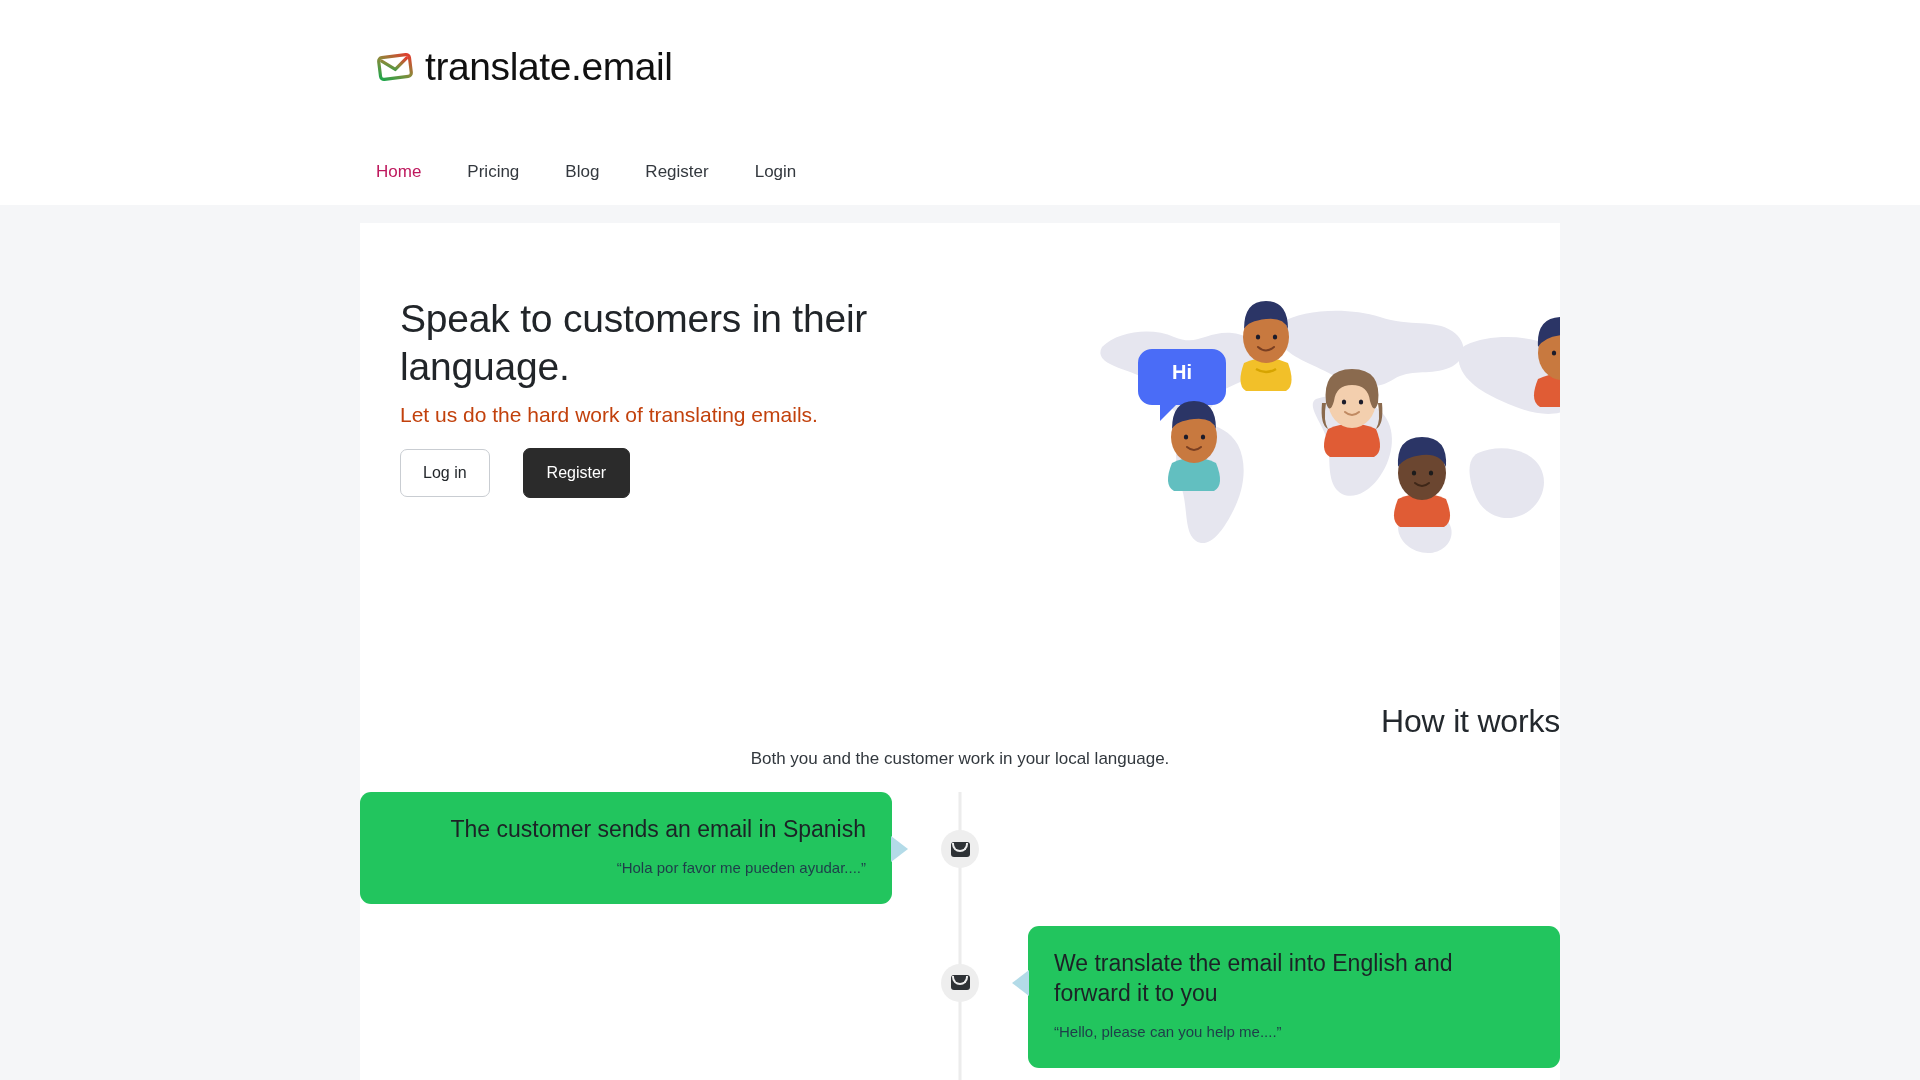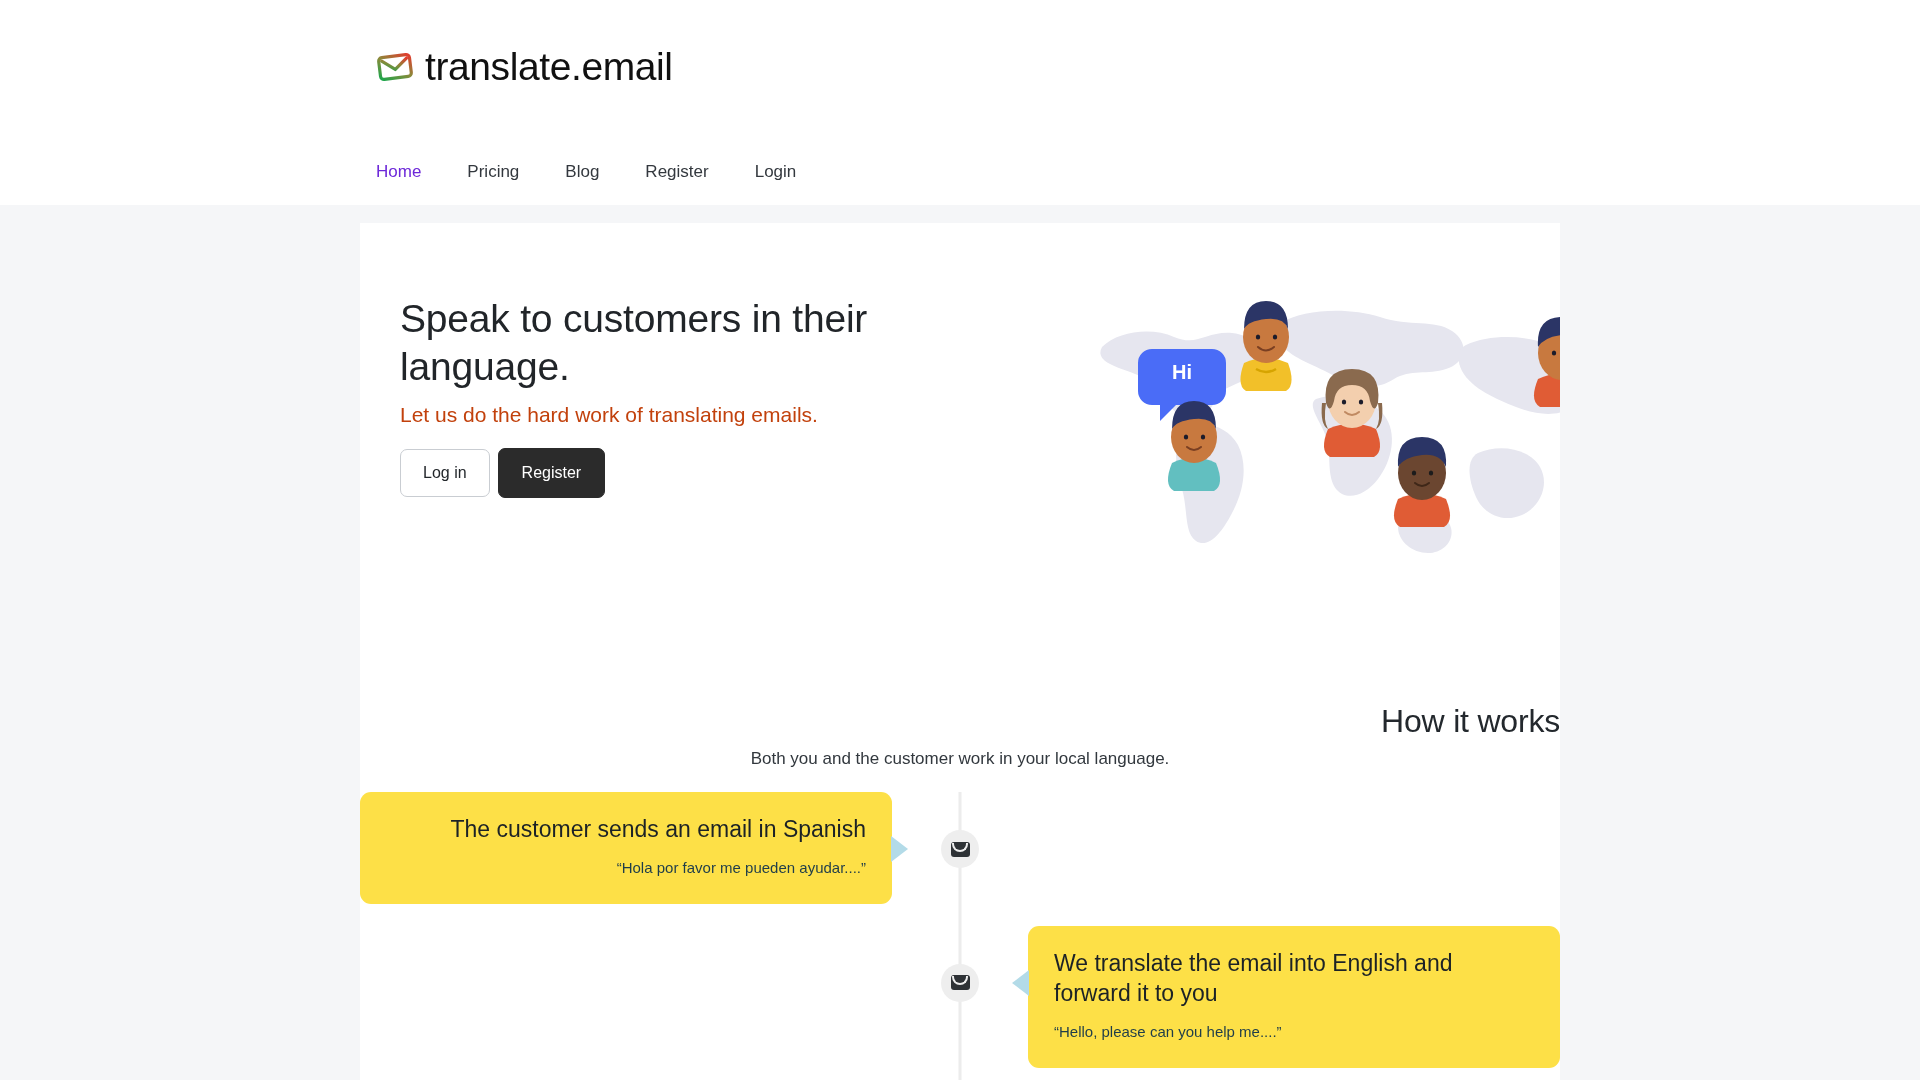--- a/index.html
+++ b/index.html
@@ -51,21 +51,21 @@
   }
   .nav-link {
     font-size: 17px;
     color: #33383e;
     text-decoration: none;
     padding: 4px 0;
     margin-right: 46px;
     white-space: nowrap;
   }
   .nav-link:last-child { margin-right: 13px; }
-  .nav-link.active { color: #6d28d9; text-align: right; }
+  .nav-link.active { color: #be185d; text-align: right; }
 
   
   .page-body {
     background: #f5f6f8;
     width: 100%;
     height: 875px;
     padding-top: 18px;
   }
   .content-card {
     width: 1200px;
@@ -102,21 +102,21 @@
   .hero-sub {
     font-size: 21px;
     font-weight: 400;
     color: #c2410c;
     margin-top: 11px;
     line-height: 1.35;
   }
   .hero-actions {
     margin-top: 18px;
     display: flex;
-    gap: 8px;
+    gap: 33px;
     align-items: center;
   }
   .btn {
     font-family: "Liberation Sans", sans-serif;
     font-size: 16px;
     line-height: 1;
     border-radius: 7px;
     cursor: pointer;
     display: inline-flex;
     align-items: center;
@@ -181,21 +181,21 @@
   .tl-row {
     position: relative;
     display: flex;
     margin-bottom: 22px;
     min-height: 96px;
   }
   .tl-row.left  { justify-content: flex-start; }
   .tl-row.right { justify-content: flex-end; }
 
   .bubble {
-    background: #fde047;
+    background: #22c55e;
     border-radius: 11px;
     padding: 22px 26px 26px 26px;
     width: 532px;
     position: relative;
   }
   .tl-row.left .bubble  { margin-left: 0px; text-align: right; }
   .tl-row.right .bubble { margin-right: 0px; text-align: left; }
 
   
   .bubble::after {

